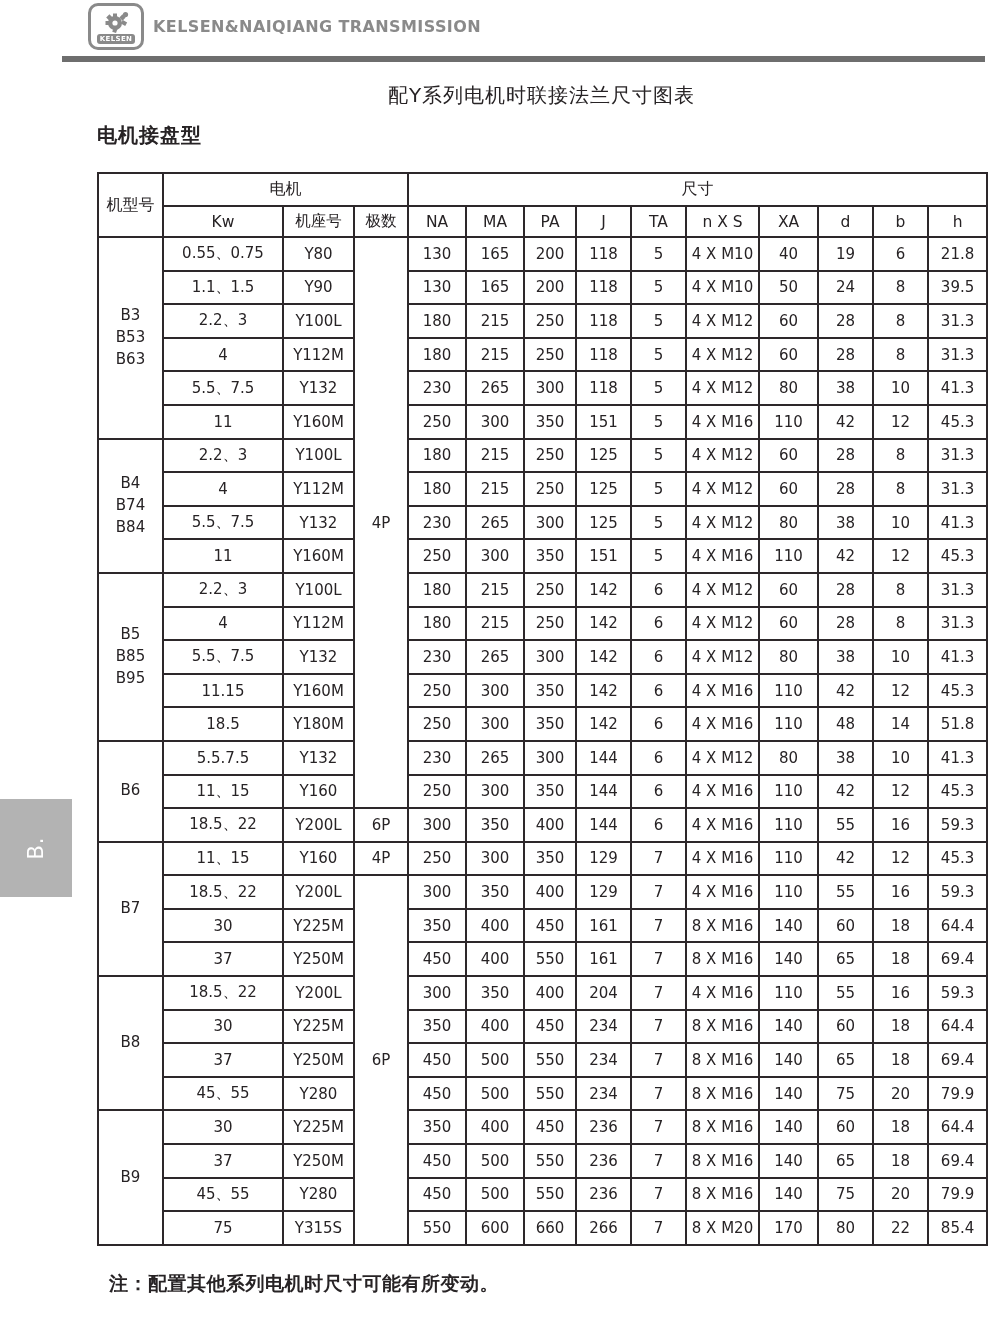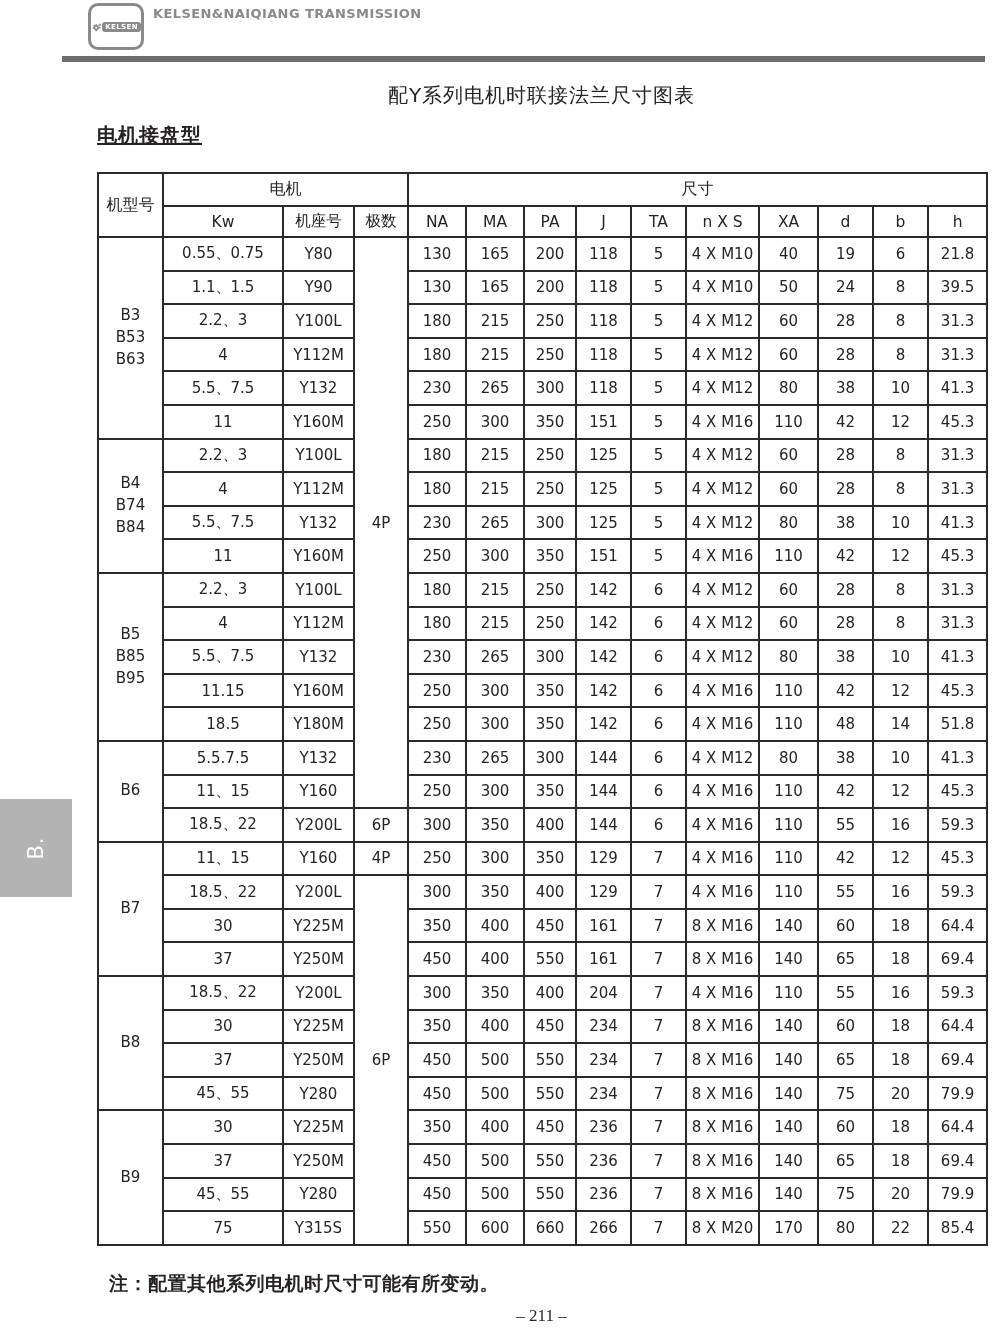--- a/index.html
+++ b/index.html
@@ -4,39 +4,39 @@
 <style>
   html,body{margin:0;padding:0;background:#e8e8e8;}
   .page{
     position:relative;width:1000px;height:1341px;margin:0 auto;background:#ffffff;
     font-family:"DejaVu Sans","Liberation Sans",sans-serif;color:#272325;overflow:hidden;
   }
   
   .brand{position:absolute;left:88px;top:3px;display:flex;align-items:flex-start;gap:9px;}
   .logo-box{
     width:56px;height:47px;border:3px solid #8a8a8a;border-radius:10px;
-    display:flex;align-items:center;justify-content:flex-start;
+    display:flex;flex-direction:column;align-items:center;justify-content:flex-start;
     box-sizing:border-box;padding-top:1px;background:#fff;
   }
   .logo-word{
     background:#8a8a8a;color:#ffffff;font-size:7px;font-weight:bold;letter-spacing:.4px;
     border-radius:3px;padding:1px 3px;line-height:8px;margin-top:-1px;
   }
   .brand-names{display:flex;flex-direction:column;line-height:1.05;}
   .brand-cn{font-size:28px;font-weight:bold;color:#8a8a8a;letter-spacing:2px;}
-  .brand-en{font-size:13px;font-weight:bold;color:#8a8a8a;letter-spacing:.4px;margin-top:4px;}
+  .brand-en{font-size:16px;font-weight:bold;color:#8a8a8a;letter-spacing:.4px;margin-top:16px;}
   .rule{position:absolute;left:62px;top:56px;width:923px;height:6px;background:#6e6e6e;}
   
   .title{
     position:absolute;left:97px;top:82px;width:889px;margin:0;text-align:center;
     font-size:20px;font-weight:normal;color:#272325;letter-spacing:1px;
   }
   .subtitle{
     position:absolute;left:97px;top:122px;margin:0;
-    font-size:20px;font-weight:bold;color:#272325;letter-spacing:1px;text-decoration:underline;
+    font-size:20px;font-weight:bold;color:#272325;letter-spacing:1px;
   }
   
   table.dims{
     position:absolute;left:97px;top:172px;width:889px;
     border-collapse:collapse;table-layout:fixed;
     font-size:15px;color:#272325;
   }
   table.dims th,table.dims td{
     border:2px solid #2d282a;text-align:center;vertical-align:middle;
     padding:0;font-weight:normal;overflow:hidden;white-space:nowrap;
@@ -587,15 +587,14 @@
           <td>85.4</td>
         </tr>
       </tbody>
   </table>
 
   <div class="side-tab">
     <span>B.</span>
   </div>
 
   <p class="note">注：配置其他系列电机时尺寸可能有所变动。</p>
-  <div class="page-number">– 211 –</div>
 
 </div>
 
 </body></html>

